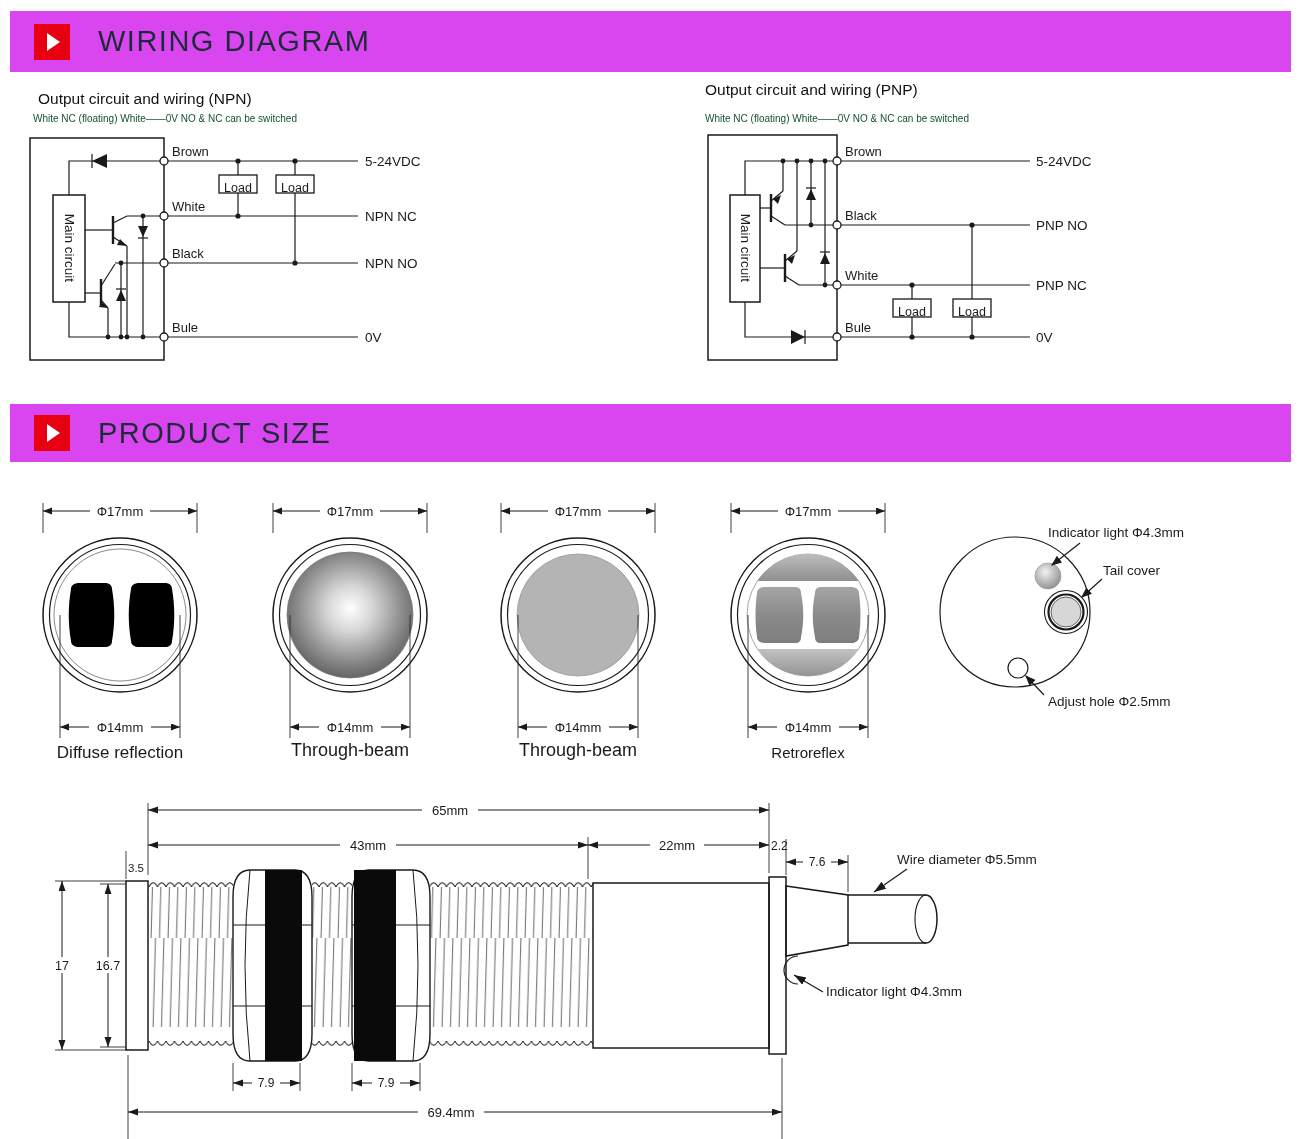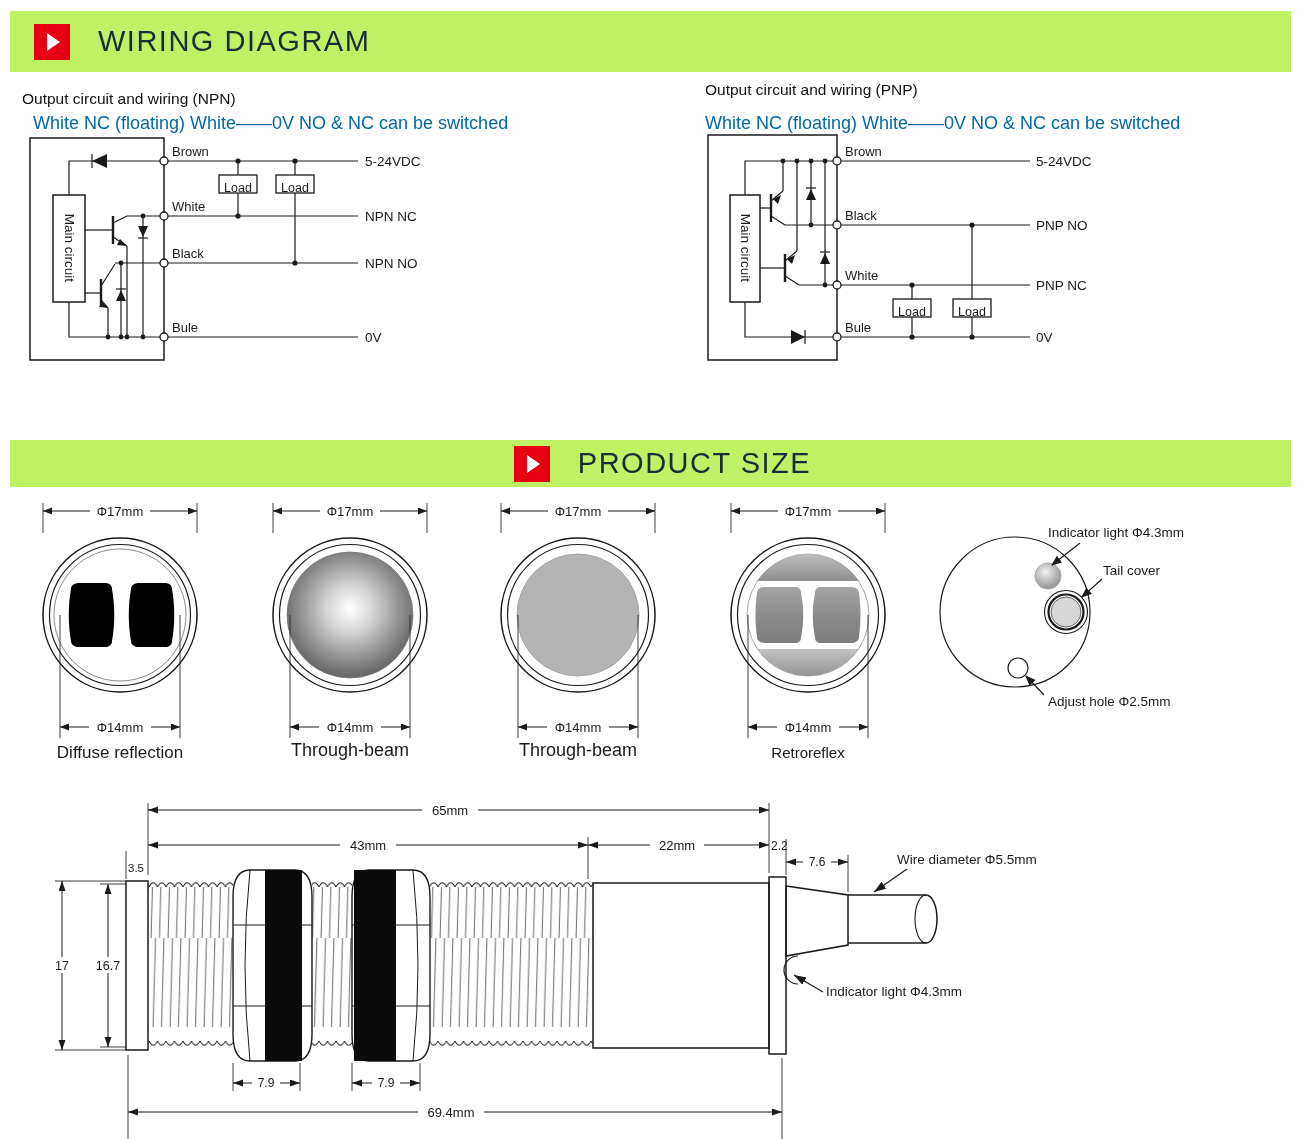--- a/index.html
+++ b/index.html
@@ -1,26 +1,26 @@
 <!DOCTYPE html>
 <html><head>
 <meta charset="utf-8">
 <style>
   html,body{margin:0;padding:0;background:#ffffff;}
   #page{position:relative;width:1308px;height:1139px;background:#fff;overflow:hidden;
         font-family:"Liberation Sans", sans-serif;color:#1a1a1a;}
-  .hdr{position:absolute;left:10px;width:1281px;height:61px;background:#bef264;
+  .hdr{position:absolute;left:10px;width:1281px;height:61px;background:#d946ef;
        display:flex;align-items:center;}
   .hdr .icon{width:36px;height:36px;background:#e60012;margin-left:24px;
        display:flex;align-items:center;justify-content:center;}
   .hdr .tri{width:0;height:0;border-top:9px solid transparent;border-bottom:9px solid transparent;
        border-left:13px solid #ffffff;margin-left:3px;}
   .hdr .ttl{margin-left:28px;font-size:29px;letter-spacing:1.5px;color:#1c2b38;font-weight:500;}
   .ckt-title{position:absolute;font-size:15.5px;color:#111;}
-  .ckt-sub{position:absolute;font-size:18px;color:#0369a1;}
+  .ckt-sub{position:absolute;font-size:10px;color:#14532d;}
   svg{position:absolute;overflow:visible;}
   svg text{font-family:"Liberation Sans", sans-serif;fill:#1a1a1a;}
   .ln{stroke:#1a1a1a;stroke-width:1.2;fill:none;}
   .thick{stroke:#1a1a1a;stroke-width:1.5;fill:none;}
   .dim{stroke:#1a1a1a;stroke-width:1;fill:none;}
   .ext{stroke:#2a2a2a;stroke-width:0.9;fill:none;}
   .dot{fill:#1a1a1a;stroke:none;}
   .wbox{fill:#ffffff;stroke:#1a1a1a;stroke-width:1.3;}
   .wt{fill:#ffffff;stroke:none;}
 </style>
@@ -29,21 +29,21 @@
 
 <div id="page">
 
   <div class="hdr" style="top:11px;">
     <div class="icon">
         <div class="tri"></div>
       </div>
     <div class="ttl">WIRING DIAGRAM</div>
   </div>
 
-  <div class="ckt-title" style="left:22px;top:90px;">Output circuit and wiring (NPN)</div>
+  <div class="ckt-title" style="left:38px;top:90px;">Output circuit and wiring (NPN)</div>
   <div class="ckt-sub" style="left:33px;top:113px;">White NC (floating)  White——0V    NO &amp; NC can be switched</div>
 
   <div class="ckt-title" style="left:705px;top:81px;">Output circuit and wiring (PNP)</div>
   <div class="ckt-sub" style="left:705px;top:113px;">White NC (floating)  White——0V    NO &amp; NC can be switched</div>
 
   <svg style="left:28px;top:133px;" width="660" height="240" viewBox="0 0 660 240">
     <rect x="2" y="5" width="134" height="222" class="thick"></rect>
     <rect x="25" y="62" width="32" height="107" class="thick" fill="#fff"></rect>
     <text transform="rotate(90 41 115)" x="41" y="115" font-size="13.5" text-anchor="middle" dominant-baseline="middle">Main circuit</text>
 
@@ -196,21 +196,21 @@
     <text x="142" y="23" font-size="13">Brown</text>
     <text x="142" y="87" font-size="13">Black</text>
     <text x="142" y="147" font-size="13">White</text>
     <text x="142" y="199" font-size="13">Bule</text>
     <text x="333" y="32.5" font-size="13.5">5-24VDC</text>
     <text x="333" y="96.5" font-size="13.5">PNP  NO</text>
     <text x="333" y="156.5" font-size="13.5">PNP  NC</text>
     <text x="333" y="208.5" font-size="13.5">0V</text>
   </svg>
 
-  <div class="hdr" style="top:440px;height:47px;justify-content:center;">
+  <div class="hdr" style="top:404px;height:58px;">
     <div class="icon">
         <div class="tri"></div>
       </div>
     <div class="ttl">PRODUCT SIZE</div>
   </div>
 
   <svg style="left:5px;top:495px;" width="230" height="268" viewBox="0 0 230 268">
     <defs>
         <marker id="arr-v0" markerWidth="10" markerHeight="8" refX="9" refY="3.5" orient="auto-start-reverse">
           <path d="M0,0 L9,3.5 L0,7 Z" fill="#1a1a1a"></path>

